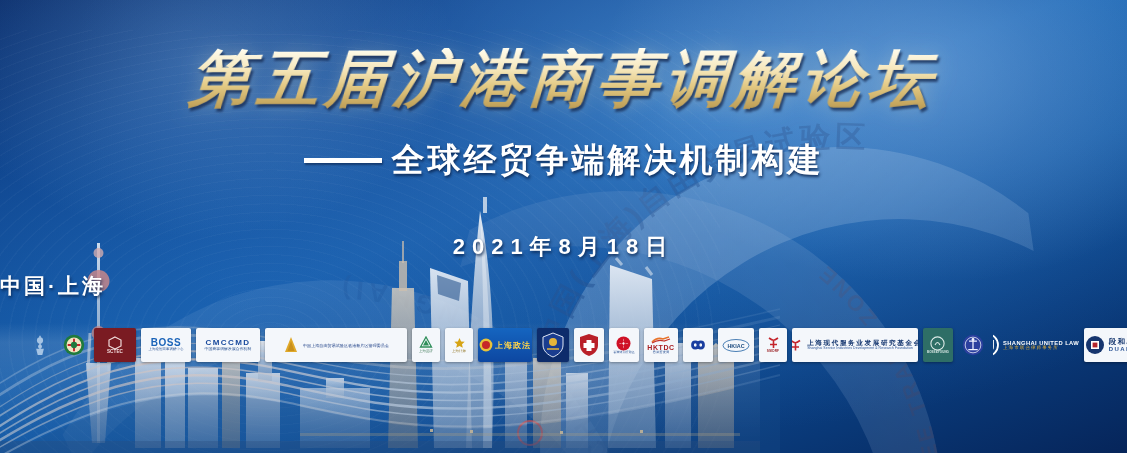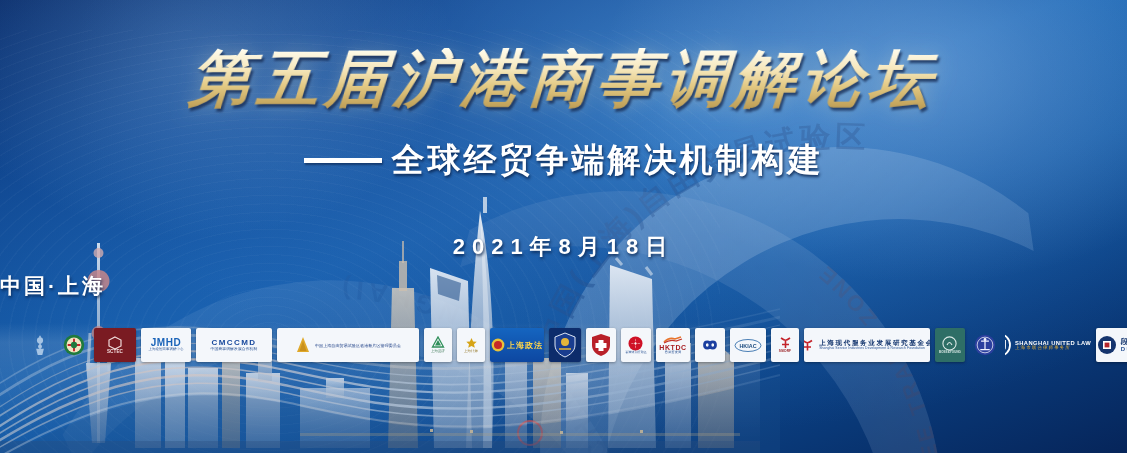--- a/index.html
+++ b/index.html
@@ -302,26 +302,26 @@
       <div class="txt" style="align-items:center">
         <svg width="16" height="14" viewBox="0 0 16 14">
             <path d="M8 1 L14 4 V10 L8 13 L2 10 V4 Z" fill="none" stroke="#f0dcdc" stroke-width="1.2"></path>
           </svg>
         <span class="t2" style="color:#f0dcdc;font-size:4.6px;font-weight:700">SCTEC</span>
       </div>
     </div>
 
     <div class="logo" style="width:50px">
       <div class="txt" style="align-items:center">
-        <span class="t1" style="font-size:10px;color:#1a63b8">JMHD</span>
+        <span class="t1" style="font-size:10px;color:#1a63b8">BOSS</span>
         <span class="t2" style="font-size:3.4px">上海经贸商事调解中心</span>
       </div>
     </div>
 
-    <div class="logo l-wide" style="width:76px">
+    <div class="logo l-wide" style="width:64px">
       <div class="txt" style="align-items:center">
         <span class="t1" style="font-size:8px;letter-spacing:1.4px">CMCCMD</span>
         <span class="t2" style="font-size:3.8px">中国商事调解发展合作机制</span>
       </div>
     </div>
 
     <div class="logo l-wide" style="width:142px;gap:4px">
       <svg class="mark" width="16" height="18" viewBox="0 0 16 18">
           <path d="M8 1 L14 16 H2 Z" fill="#e0a92a"></path>
           <path d="M8 5 L11.5 15 H4.5 Z" fill="#c9901c"></path>

